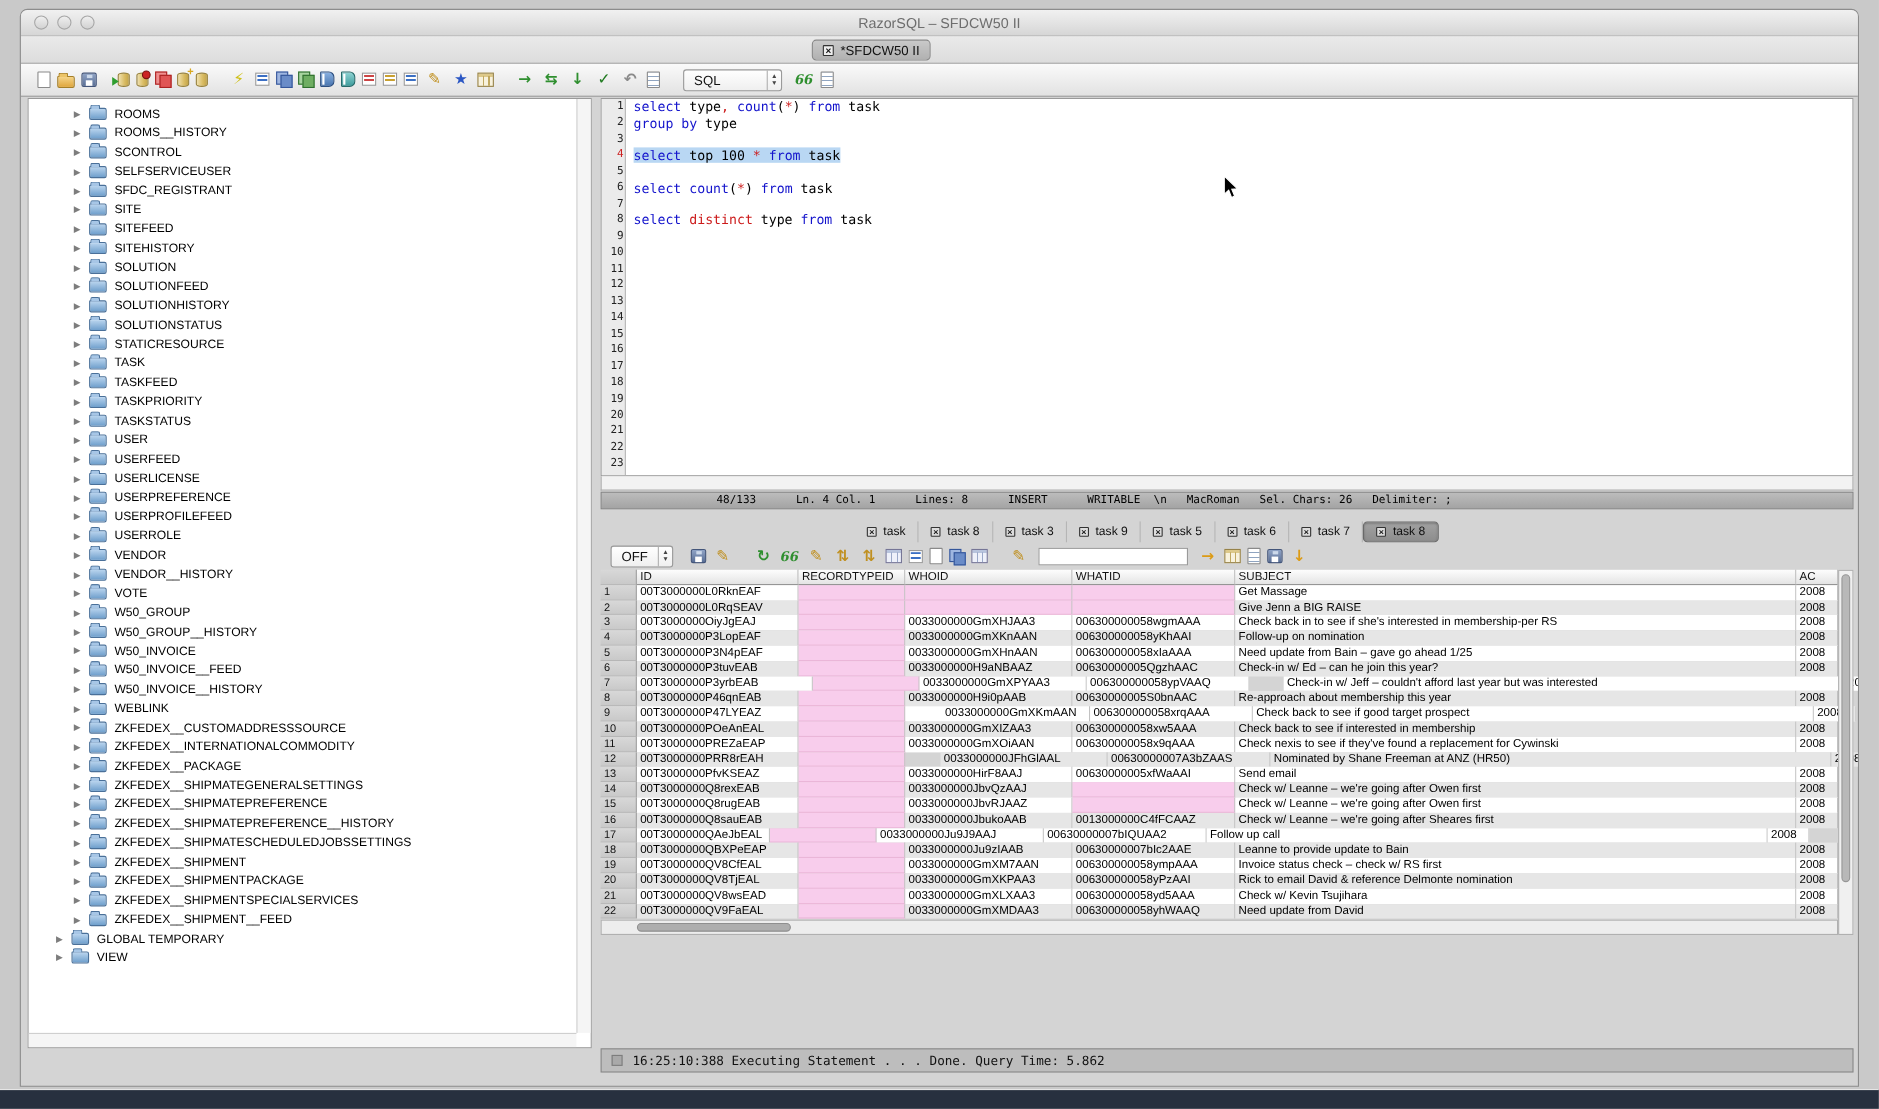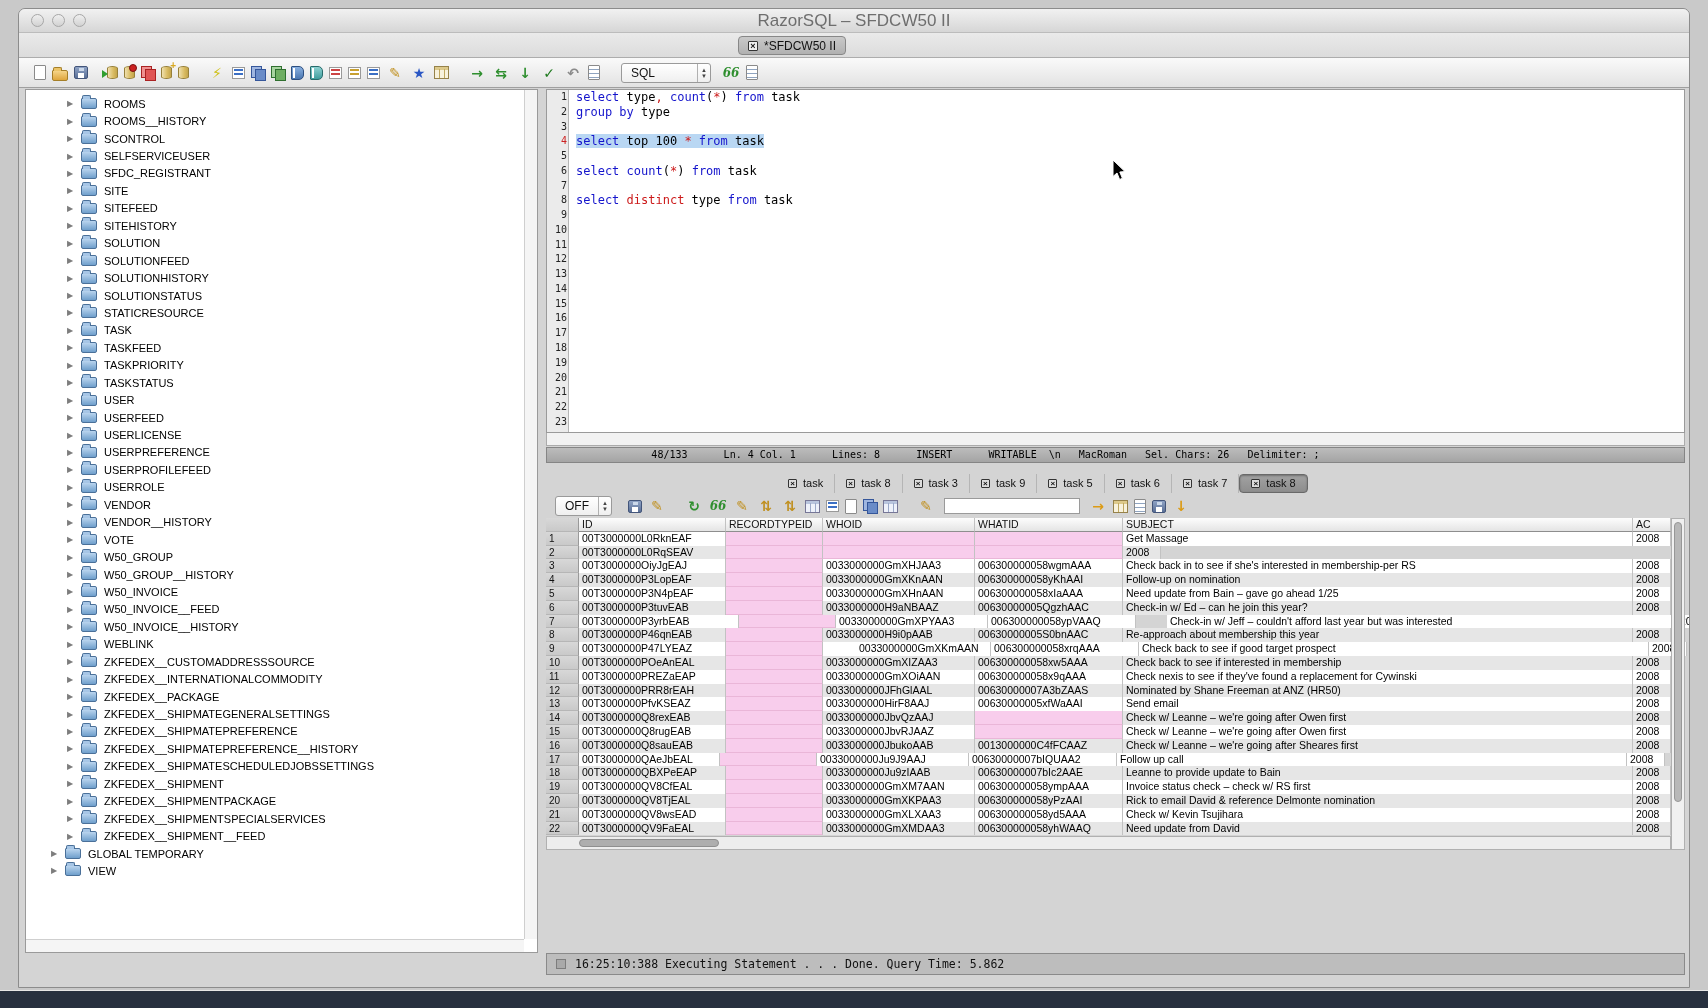--- a/index.html
+++ b/index.html
@@ -4,21 +4,21 @@
 <style>
   html,body{margin:0;padding:0;}
   body{width:1708px;height:1008px;overflow:hidden;background:#c9c9c9;
        font-family:"Liberation Sans",sans-serif;-webkit-font-smoothing:antialiased;}
   *{box-sizing:border-box;}
 
   
   #window{position:absolute;left:18px;top:8px;width:1672px;height:980px;
           background:#d4d4d4;border:1px solid #8c8c8c;border-radius:7px 7px 0 0;overflow:hidden;}
   .titlebar{height:24px;background:linear-gradient(#f1f1f1,#d6d6d6);border-bottom:1px solid #bcbcbc;
-            position:relative;text-align:center;line-height:24px;font-size:17px;color:#6e6e6e;}
+            position:relative;text-align:center;line-height:24px;font-size:13px;color:#6e6e6e;}
   .lights{position:absolute;left:12px;top:5px;display:flex;gap:8px;}
   .light{width:13px;height:13px;border-radius:50%;background:linear-gradient(#efefef,#d2d2d2);
          border:1px solid #a6a6a6;}
   .tabstrip{height:25px;background:linear-gradient(#eaeaea,#dcdcdc);border-bottom:1px solid #adadad;position:relative;}
   .doctab{position:absolute;left:719px;top:3px;height:19px;padding:0 9px;display:flex;align-items:center;gap:6px;
           background:linear-gradient(#c9c9c9,#b1b1b1);border:1px solid #878787;border-radius:4px;
           font-size:12px;color:#111;}
   .cbx{display:inline-block;width:10px;height:10px;border:1px solid #333;border-radius:1px;background:#eee;
        font-size:9px;line-height:8px;text-align:center;color:#111;font-weight:bold;}
 
@@ -512,20 +512,21 @@
           <span class="gcell nullcell" style="width: 148px;"></span>
           <span class="gcell" style="width: 510px;">Get Massage</span>
           <span class="gcell" style="width: 38px;">2008</span>
         </div>
         <div class="grow even">
           <span class="gnum">2</span>
           <span class="gcell" style="width: 147px;">00T3000000L0RqSEAV</span>
           <span class="gcell nullcell" style="width: 97px;"></span>
           <span class="gcell nullcell" style="width: 152px;"></span>
           <span class="gcell nullcell" style="width: 148px;"></span>
+          <span class="gcell" style="width: 510px;">Give Jenn a BIG RAISE</span>
           <span class="gcell" style="width: 38px;">2008</span>
         </div>
         <div class="grow odd">
           <span class="gnum">3</span>
           <span class="gcell" style="width: 147px;">00T3000000OiyJgEAJ</span>
           <span class="gcell nullcell" style="width: 97px;"></span>
           <span class="gcell" style="width: 152px;">0033000000GmXHJAA3</span>
           <span class="gcell" style="width: 148px;">006300000058wgmAAA</span>
           <span class="gcell" style="width: 510px;">Check back in to see if she's interested in membership-per RS</span>
           <span class="gcell" style="width: 38px;">2008</span>
@@ -599,21 +600,21 @@
           <span class="gcell nullcell" style="width: 97px;"></span>
           <span class="gcell" style="width: 152px;">0033000000GmXOiAAN</span>
           <span class="gcell" style="width: 148px;">006300000058x9qAAA</span>
           <span class="gcell" style="width: 510px;">Check nexis to see if they've found a replacement for Cywinski</span>
           <span class="gcell" style="width: 38px;">2008</span>
         </div>
         <div class="grow even">
           <span class="gnum">12</span>
           <span class="gcell" style="width: 147px;">00T3000000PRR8rEAH</span>
           <span class="gcell nullcell" style="width: 97px;"></span>
-          <span class="gcell" style="width: 152px;">0033000000JFhGlAAL</span>
+          <span class="gcell" style="width: 152px; margin-left: 32px;">0033000000JFhGlAAL</span>
           <span class="gcell" style="width: 148px;">00630000007A3bZAAS</span>
           <span class="gcell" style="width: 510px;">Nominated by Shane Freeman at ANZ (HR50)</span>
           <span class="gcell" style="width: 38px;">2008</span>
         </div>
         <div class="grow odd">
           <span class="gnum">13</span>
           <span class="gcell" style="width: 147px;">00T3000000PfvKSEAZ</span>
           <span class="gcell nullcell" style="width: 97px;"></span>
           <span class="gcell" style="width: 152px;">0033000000HirF8AAJ</span>
           <span class="gcell" style="width: 148px;">00630000005xfWaAAI</span>
@@ -642,21 +643,21 @@
           <span class="gnum">16</span>
           <span class="gcell" style="width: 147px;">00T3000000Q8sauEAB</span>
           <span class="gcell nullcell" style="width: 97px;"></span>
           <span class="gcell" style="width: 152px;">0033000000JbukoAAB</span>
           <span class="gcell" style="width: 148px;">0013000000C4fFCAAZ</span>
           <span class="gcell" style="width: 510px;">Check w/ Leanne – we're going after Sheares first</span>
           <span class="gcell" style="width: 38px;">2008</span>
         </div>
         <div class="grow odd">
           <span class="gnum">17</span>
-          <span class="gcell" style="width: 141px;">00T3000000QAeJbEAL</span>
+          <span class="gcell" style="width: 121px;">00T3000000QAeJbEAL</span>
           <span class="gcell nullcell" style="width: 97px;"></span>
           <span class="gcell" style="width: 152px;">0033000000Ju9J9AAJ</span>
           <span class="gcell" style="width: 148px;">00630000007bIQUAA2</span>
           <span class="gcell" style="width: 510px;">Follow up call</span>
           <span class="gcell" style="width: 38px;">2008</span>
         </div>
         <div class="grow even">
           <span class="gnum">18</span>
           <span class="gcell" style="width: 147px;">00T3000000QBXPeEAP</span>
           <span class="gcell nullcell" style="width: 97px;"></span>

